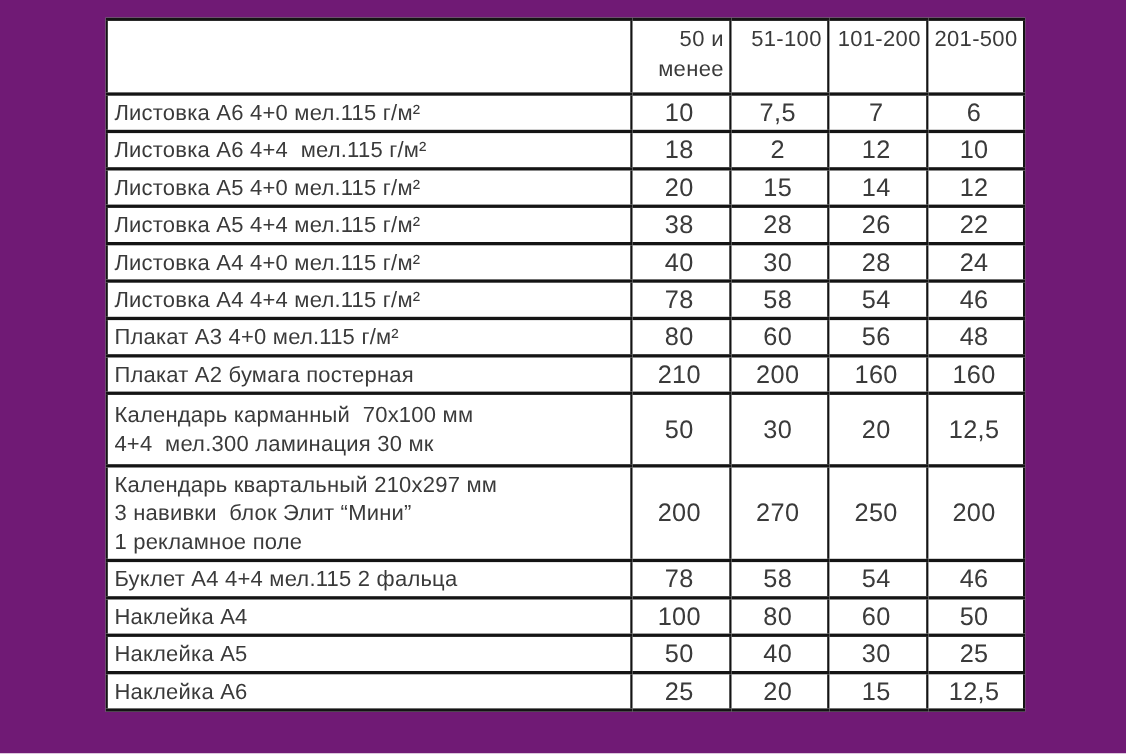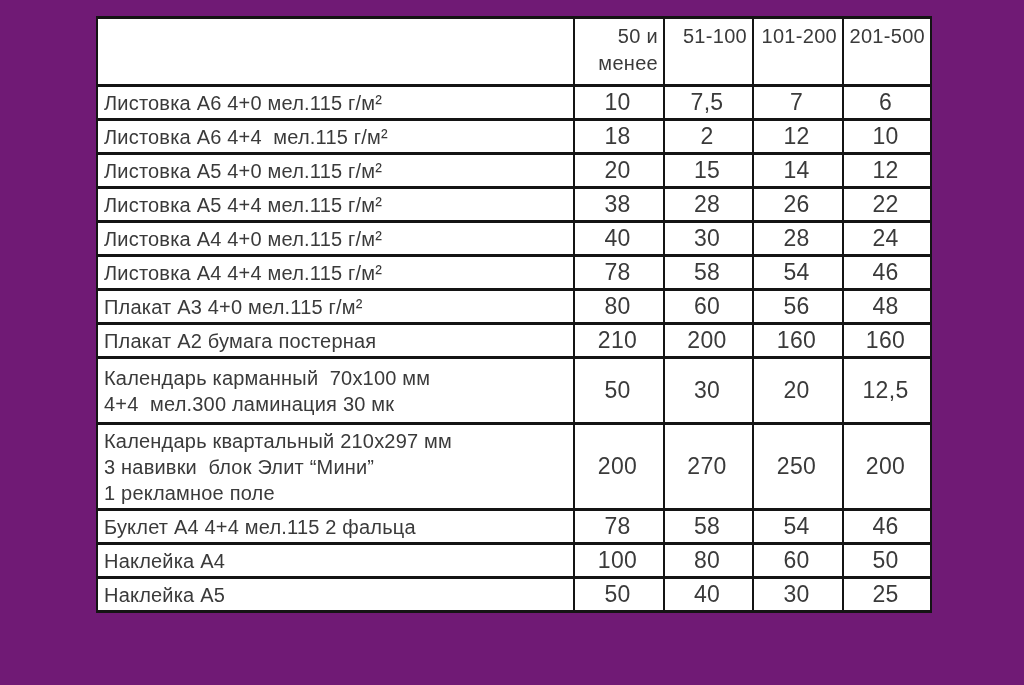--- a/index.html
+++ b/index.html
@@ -215,15 +215,24 @@
       <tr>
         <td class="name">
             <div class="ln">Наклейка А5</div>
           </td>
         <td class="num">50</td>
         <td class="num">40</td>
         <td class="num">30</td>
         <td class="num">25</td>
       </tr>
 
+      <tr>
+        <td class="name">
+            <div class="ln">Наклейка А6</div>
+          </td>
+        <td class="num">25</td>
+        <td class="num">20</td>
+        <td class="num">15</td>
+        <td class="num">12,5</td>
+      </tr>
     </tbody>
   </table>
 </div>
 
 </body></html>

